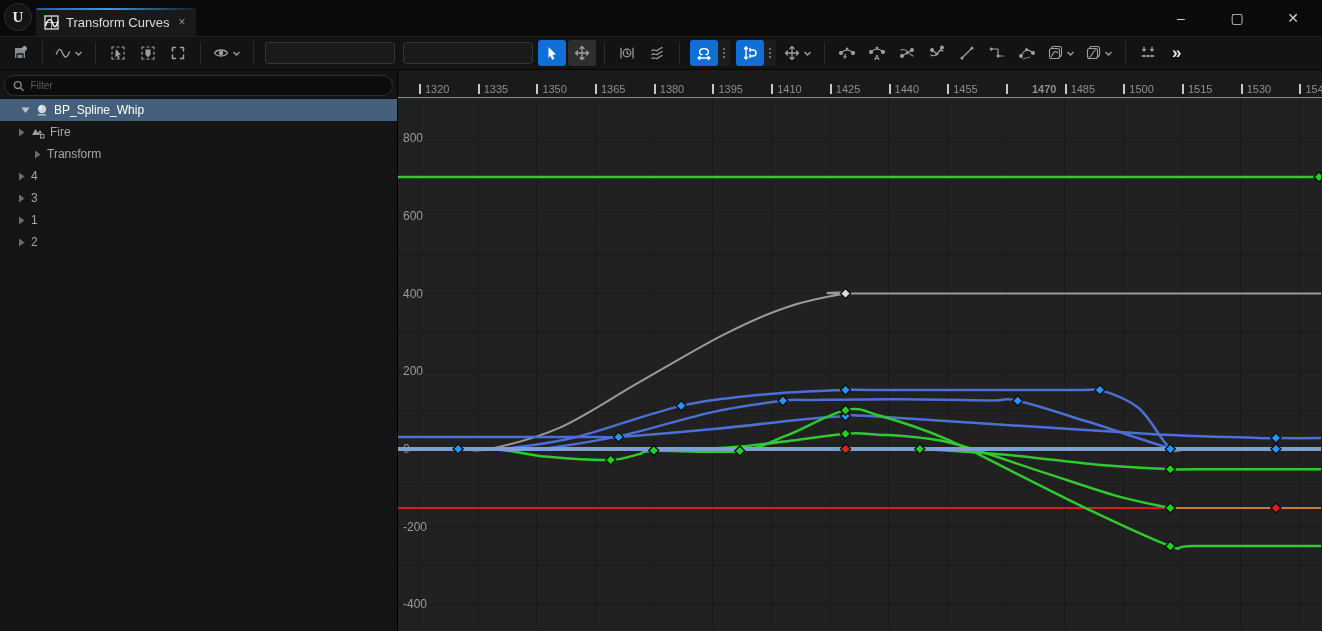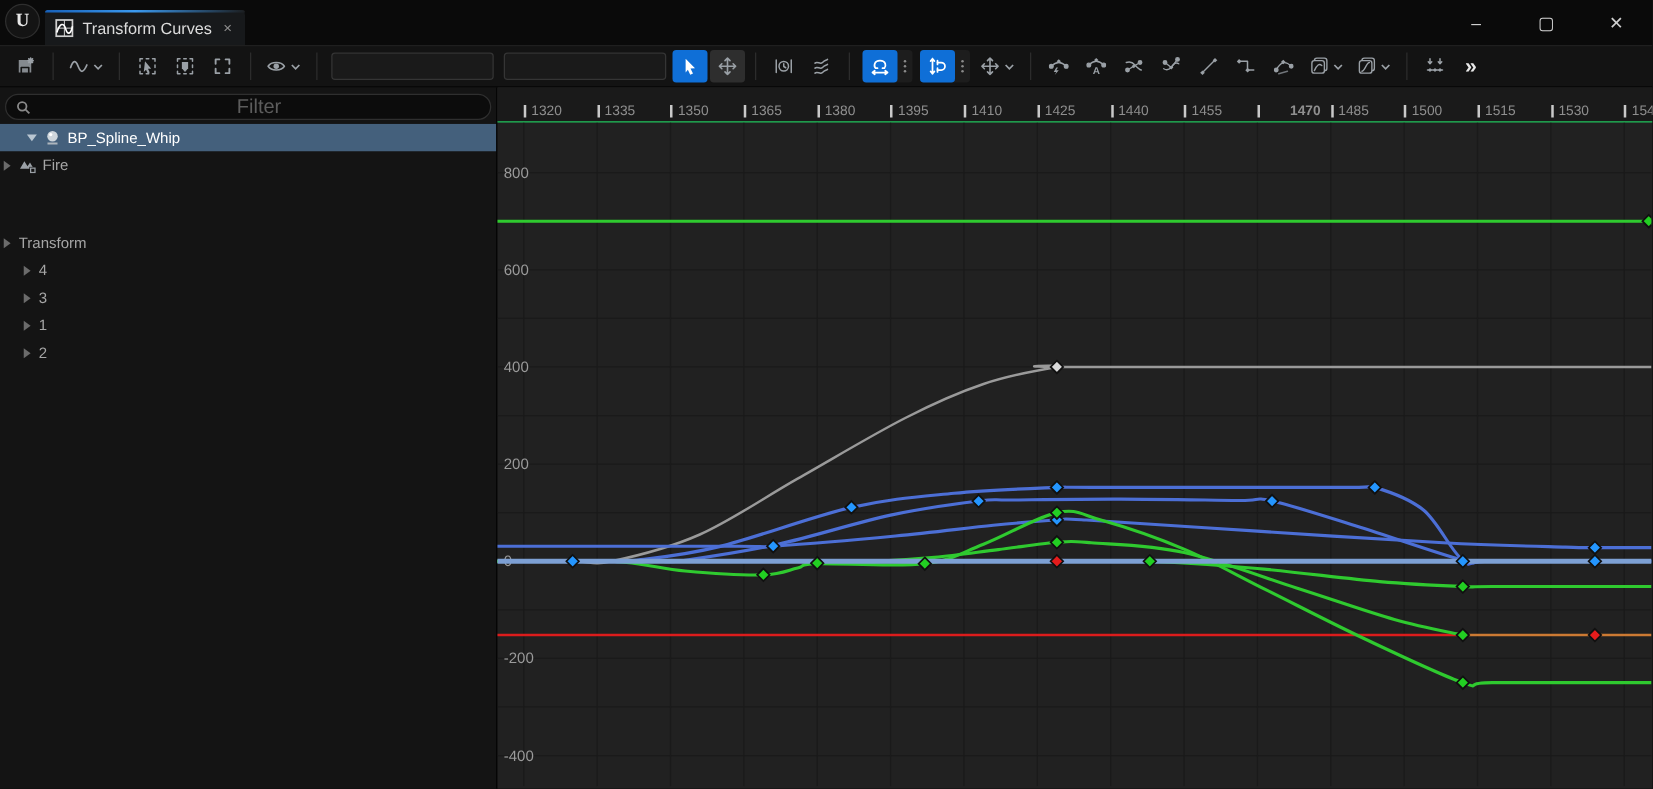--- a/index.html
+++ b/index.html
@@ -37,21 +37,21 @@
   .tb-input { width:130px; height:22px; background:#1a1a1a; border:1px solid #353535; border-radius:3px;
     color:#cfcfcf; font-size:12px; padding:0 6px; margin:0 3px; }
   .chev { margin-left:1px; }
   .tb-overflow { color:#e9e9e9; font-size:17px; font-weight:bold; margin-left:8px; letter-spacing:-2px; }
 
   
   .main { flex:1; display:flex; min-height:0; }
   .left-panel { width:398px; background:#141414; border-right:1px solid #000; display:flex; flex-direction:column; flex:0 0 auto; }
   .filter-wrap { margin:5px 4px 3px 4px; height:21px; background:#0c0c0c; border:1px solid #2f2f2f; border-radius:11px;
     display:flex; align-items:center; padding:0 8px; gap:6px; }
-  .filter-input { background:transparent; border:none; outline:none; color:#e5e5e5; font-size:16px; width:100%;text-align:center; }
+  .filter-input { background:transparent; border:none; outline:none; color:#e5e5e5; font-size:10px; width:100%; }
   .filter-input::placeholder { color:#5d5d5d; }
   .tree { flex:1; overflow:hidden; }
   .tree-row { height:22px; display:flex; align-items:center; color:#a6a6a6; font-size:12px; gap:5px; }
   .tree-row.selected { background:#44607c; color:#fff; }
   .tw { width:10px; display:flex; justify-content:center; flex:0 0 auto; }
 
   
   .plot { flex:1; position:relative; background:#212121; min-width:0; }
   .ruler { height:28px; background:#1a1a1a; border-bottom:1px solid #22c55e; position:relative; }
   .tick { position:absolute; bottom:3px; width:2px; height:10px; background:#c9c9c9; }
@@ -301,36 +301,36 @@
             </span>
             <span style="display: flex;">
               <svg width="14" height="14" viewBox="0 0 14 14">
                 <circle cx="7" cy="6" r="4.2" fill="#cfd6dc"></circle>
                 <circle cx="5.6" cy="4.6" r="1.3" fill="#fff"></circle>
                 <path d="M3 11 h8 v1.6 h-8 z" fill="#aeb6bd"></path>
               </svg>
             </span>
             <span>BP_Spline_Whip</span>
           </div>
-          <div class="tree-row" style="">
+          <div class="tree-row" style="padding-left: 16px;">
             <span class="tw">
               <svg width="7" height="9" viewBox="0 0 7 9">
                 <path d="M1 0.5 L6.5 4.5 L1 8.5 z" fill="#6b6b6b"></path>
               </svg>
             </span>
             <span style="display: flex;">
               <svg width="14" height="14" viewBox="0 0 14 14" fill="#9aa0a6">
                 <path d="M1 10 L4.5 4 L7 8 L9 5 L12 10 z"></path>
                 <rect x="8.5" y="8.5" width="5" height="5" fill="#141414"></rect>
                 <rect x="9.5" y="9.5" width="3.5" height="3.5" fill="none" stroke="#9aa0a6" stroke-width="1"></rect>
               </svg>
             </span>
             <span>Fire</span>
           </div>
-          <div class="tree-row" style="padding-left: 0; margin-top: 40px;">
+          <div class="tree-row" style="padding-left: 32px;">
             <span class="tw">
               <svg width="7" height="9" viewBox="0 0 7 9">
                 <path d="M1 0.5 L6.5 4.5 L1 8.5 z" fill="#6b6b6b"></path>
               </svg>
             </span>
             <span>Transform</span>
           </div>
           <div class="tree-row" style="padding-left: 16px;">
             <span class="tw">
               <svg width="7" height="9" viewBox="0 0 7 9">

